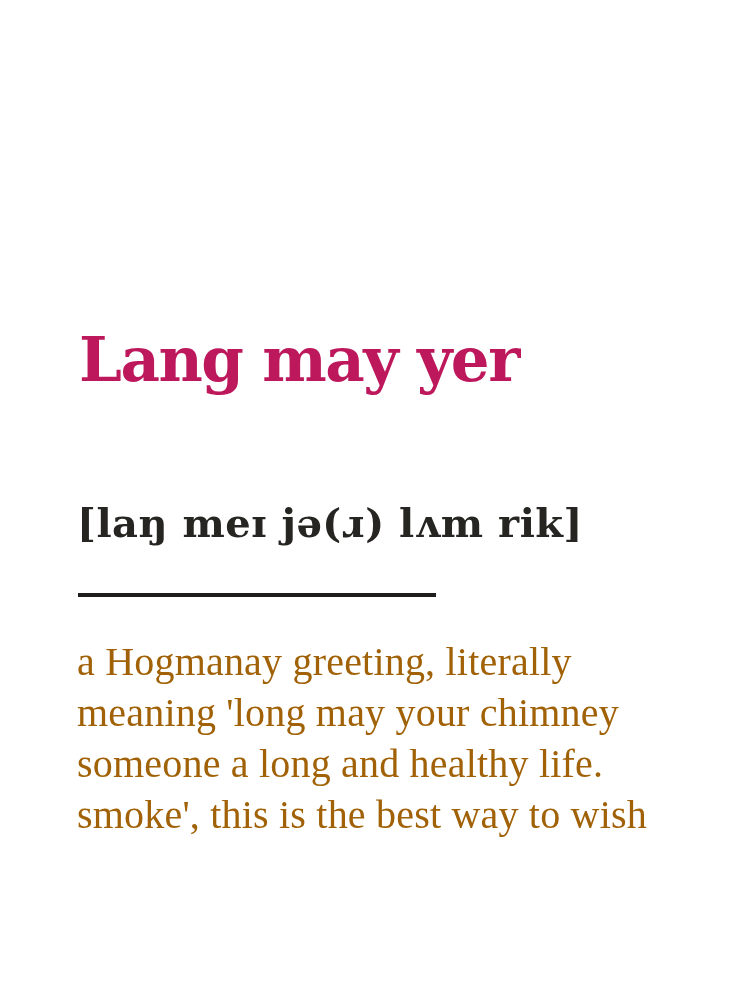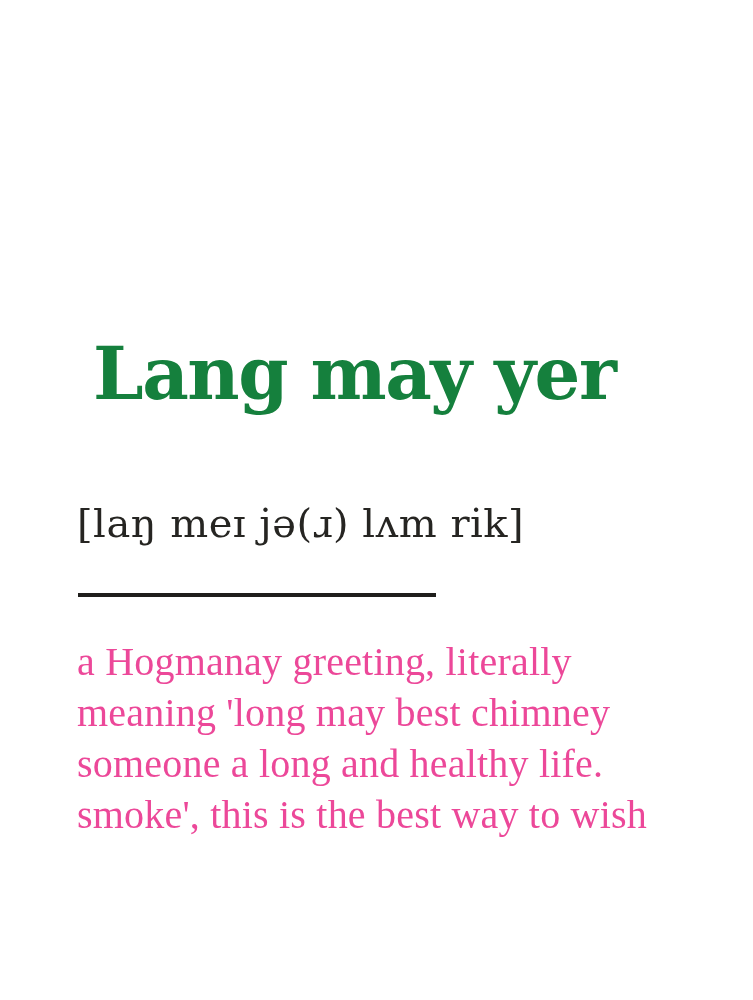--- a/index.html
+++ b/index.html
@@ -11,37 +11,37 @@
     position: relative;
     width: 753px;
     height: 1000px;
     background: #ffffff;
     overflow: hidden;
   }
   .headline {
     position: absolute;
     left: 77px;
     top: 314px;
-    margin: 16px;
+    margin: 2px;
     font-family: "DejaVu Serif", serif;
     font-weight: 700;
-    font-size: 72px;
+    font-size: 61px;
     line-height: 88px;
     letter-spacing: -1.5px;
-    color: #15803d;
+    color: #be185d;
     white-space: nowrap;
   }
   .headline .hl-line { display: block; }
   .phonetic {
     position: absolute;
     left: 77px;
     top: 499px;
     margin: 0;
     font-family: "DejaVu Serif", serif;
-    font-weight: 400;
+    font-weight: 700;
     font-size: 40px;
     line-height: 48px;
     letter-spacing: 0.5px;
     color: #262522;
     white-space: nowrap;
   }
   .divider {
     position: absolute;
     left: 78px;
     top: 593px;
@@ -53,38 +53,38 @@
   .definition {
     position: absolute;
     left: 77px;
     top: 636px;
     margin: 0;
     font-family: "Liberation Serif", serif;
     font-weight: 400;
     font-size: 40px;
     line-height: 51px;
     letter-spacing: 0.2px;
-    color: #ec4899;
+    color: #a16207;
     white-space: nowrap;
   }
   .definition .def-line { display: block; }
 </style>
 </head>
 <body>
 
 <div class="poster">
 
   <h1 class="headline">
     <span class="hl-line">Lang may yer</span>
   </h1>
 
   <div class="phonetic">[laŋ meɪ jə(ɹ) lʌm rik]</div>
 
   <div class="divider"></div>
 
   <p class="definition">
     <span class="def-line">a Hogmanay greeting, literally</span>
-    <span class="def-line">meaning 'long may best chimney</span>
+    <span class="def-line">meaning 'long may your chimney</span>
     <span class="def-line">someone a long and healthy life.</span>
     <span class="def-line">smoke', this is the best way to wish</span>
   </p>
 
 </div>
 
 </body></html>

